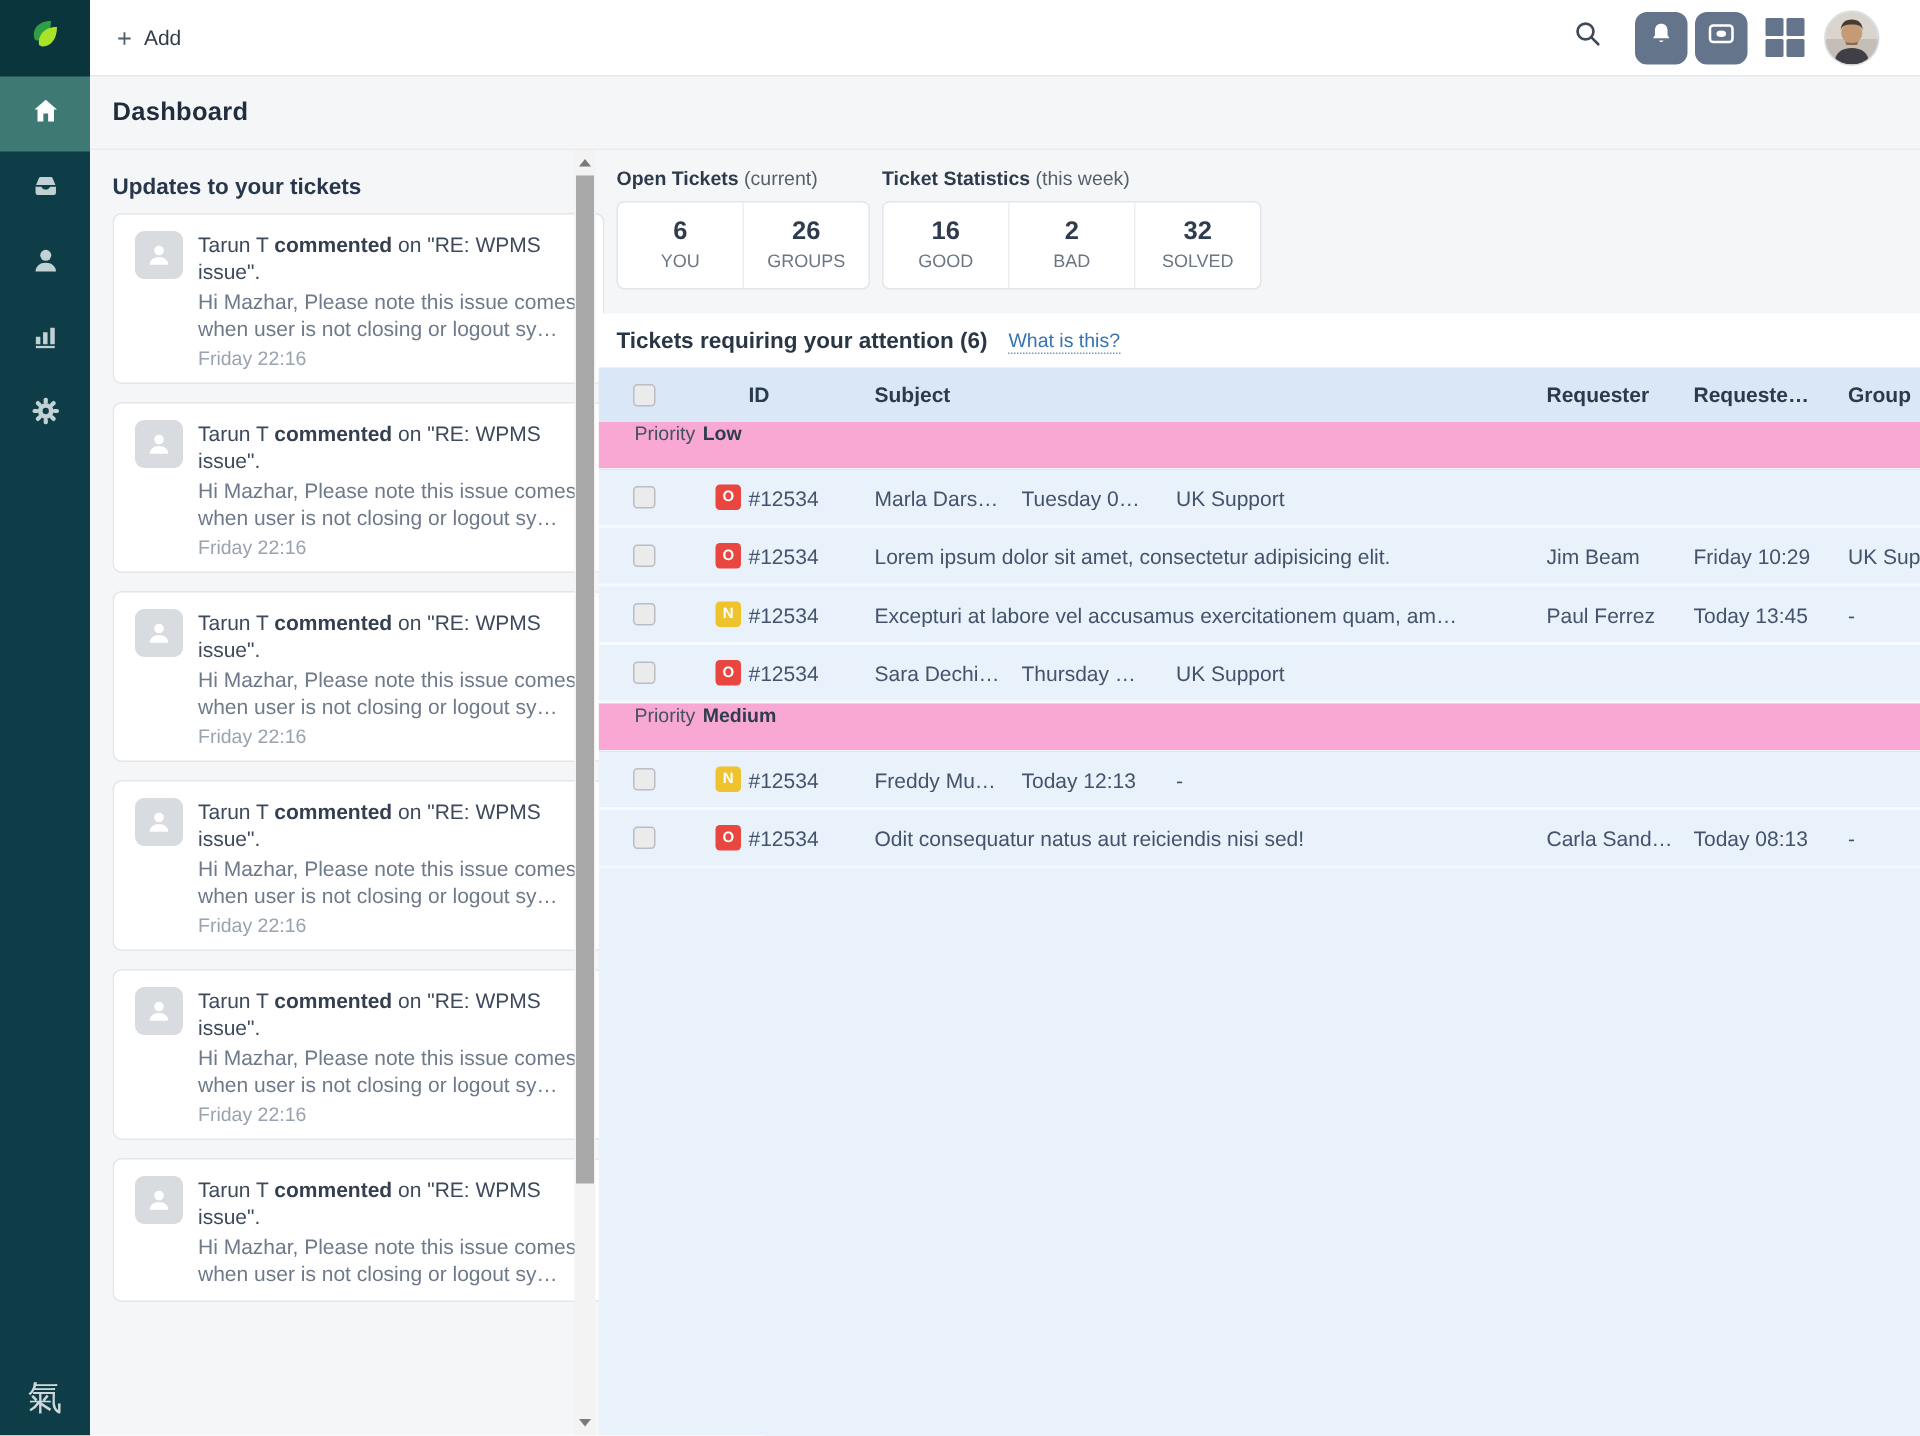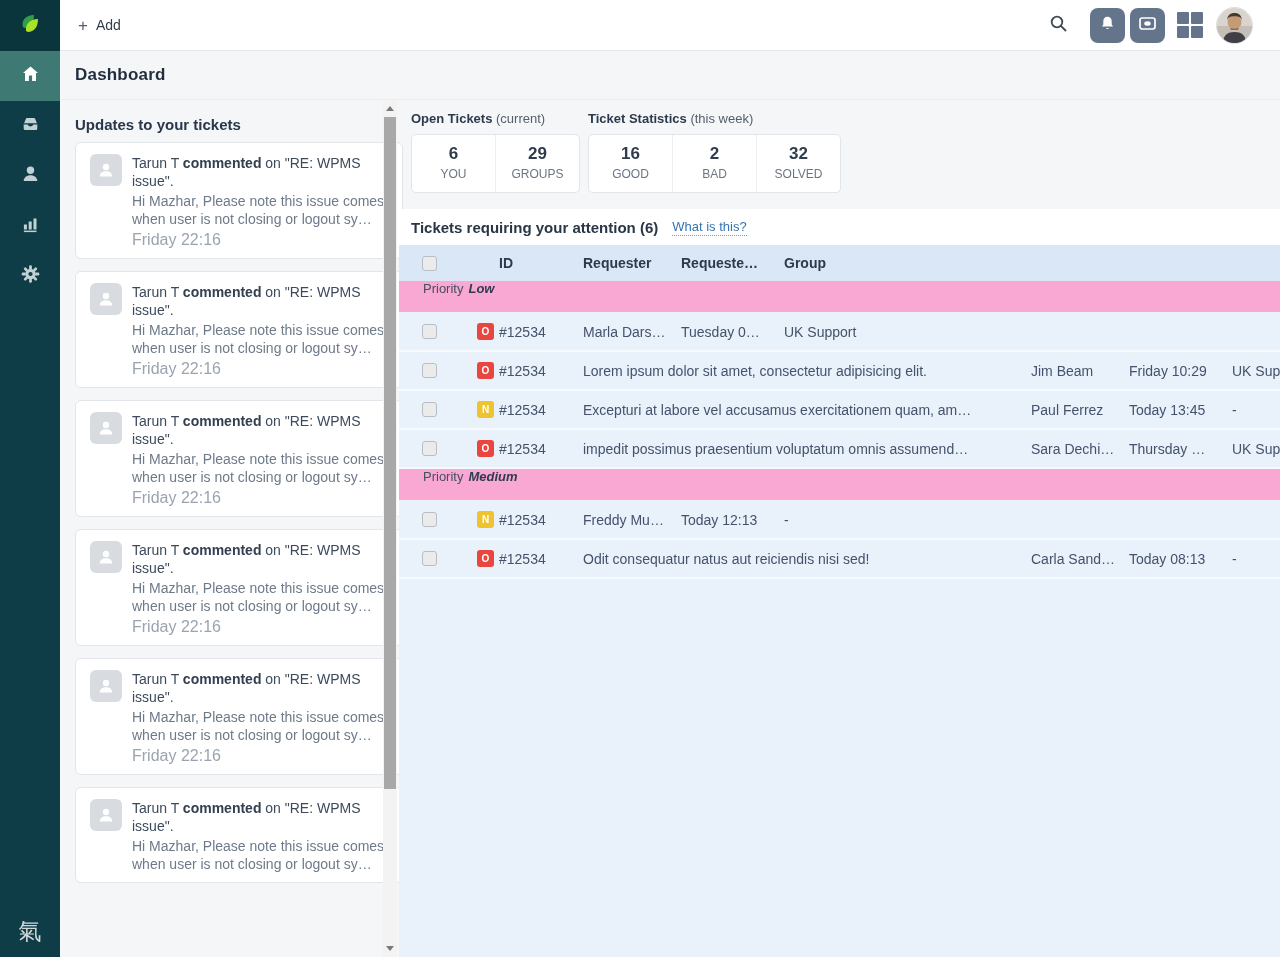--- a/index.html
+++ b/index.html
@@ -41,21 +41,21 @@
   .updates-title { margin:16px 0 9px 0; font-size:15px; font-weight:bold; color:#28374b; }
   .card { background:#fff; border:1px solid #e2e5e9; border-radius:6px;
     padding:11px 14px 9px 14px; margin-bottom:12px; box-sizing:border-box; }
   .card-head { display:flex; gap:10px; }
   .card-avatar { width:32px; height:32px; border-radius:6px; background:#d8dbdf; flex:none;
     display:flex; align-items:center; justify-content:center; }
   .card-text { flex:1; min-width:0; }
   .card-title { font-size:14px; line-height:18px; color:#3d4a5c; }
   .card-title b { color:#34404f; }
   .card-body { margin-top:2px; font-size:14px; line-height:18px; color:#6e7a89; }
-  .card-time { margin-top:3px; font-size:16px; color:#9aa4b0; }
+  .card-time { margin-top:3px; font-size:13px; color:#9aa4b0; }
   
   .scrollbar { position:absolute; left:383px; top:100px; width:14px; height:857px; background:#f3f3f3; }
   .scroll-up, .scroll-down { position:absolute; left:3px; width:0; height:0; cursor:pointer; }
   .scroll-up { top:6px; border-left:4px solid transparent; border-right:4px solid transparent; border-bottom:5px solid #7a7a7a; }
   .scroll-down { bottom:6px; border-left:4px solid transparent; border-right:4px solid transparent; border-top:5px solid #7a7a7a; }
   .scroll-thumb { position:absolute; left:1px; top:17px; width:12px; height:672px; background:#a8a8a8; cursor:pointer; }
   
   .main { position:absolute; left:399px; top:100px; width:881px; height:857px; overflow:hidden; }
   .stats-row { display:flex; gap:8px; padding:11px 0 0 12px; }
   .stat-label { font-size:13px; font-weight:bold; color:#2c3a4b; }
@@ -69,21 +69,21 @@
   .panel { position:absolute; left:0; top:109px; width:881px; height:748px; background:#fff; }
   .panel-head { height:36px; display:flex; align-items:center; padding-left:12px; }
   .panel-title { font-size:15px; font-weight:bold; color:#293645; }
   .help-link { margin-left:14px; font-size:13px; color:#3575b3;
     border-bottom:1px dotted #6d9bc6; cursor:pointer; padding-bottom:1px; }
   .t-header { display:flex; align-items:center; height:36px; background:#d9e7f6;
     font-weight:bold; font-size:14px; color:#2c3a4d; }
   .t-body { position:absolute; left:0; top:72px; width:881px; bottom:0; background:#e9f1fb; overflow:hidden; }
   .p-band { height:31px; background:#f9a8d4; border-bottom:1px solid #eef2f6;
     display:flex; align-items:flex-start; padding-left:24px; font-size:13px; color:#425061; }
-  .p-band b { margin-left:5px; color:#2e3c4e;font-style:italic; }
+  .p-band b { margin-left:5px; color:#2e3c4e; }
   .t-row { display:flex; align-items:center; height:37px; border-bottom:2px solid #f6f9fd;
     font-size:14px; color:#44526b; }
   .c-check { width:78px; box-sizing:border-box; padding-left:23px; flex:none; }
   .checkbox { width:13px; height:13px; background:#ebebeb; border:1px solid #b9bec5;
     border-radius:3px; cursor:pointer; }
   .c-badge { width:22px; flex:none; }
   .badge { width:17px; height:17px; border-radius:3px; color:#fff; font-size:10px; font-weight:bold;
     display:flex; align-items:center; justify-content:center; }
   .c-id { width:84px; flex:none; }
   .c-subject { width:448px; flex:none; box-sizing:border-box; padding-right:10px;
@@ -348,21 +348,21 @@
       <div class="stat-label">
         <span>Open Tickets</span>
         <span class="stat-qualifier">(current)</span>
       </div>
       <div class="stat-box">
         <div class="stat-cell">
           <div class="stat-value">6</div>
           <div class="stat-cell-label">YOU</div>
         </div>
         <div class="stat-cell">
-          <div class="stat-value">29</div>
+          <div class="stat-value">26</div>
           <div class="stat-cell-label">GROUPS</div>
         </div>
       </div>
     </div>
     <div class="stat-group">
       <div class="stat-label">
         <span>Ticket Statistics</span>
         <span class="stat-qualifier">(this week)</span>
       </div>
       <div class="stat-box">
@@ -386,20 +386,21 @@
     <div class="panel-head">
       <span class="panel-title">Tickets requiring your attention (6)</span>
       <span class="help-link">What is this?</span>
     </div>
     <div class="t-header">
       <div class="c-check">
         <div class="checkbox"></div>
       </div>
       <div class="c-badge"></div>
       <div class="c-id">ID</div>
+      <div class="c-subject">Subject</div>
       <div class="c-requester">Requester</div>
       <div class="c-requested">Requeste…</div>
       <div class="c-group">Group</div>
     </div>
     <div class="t-body">
   <div class="p-band">
     <span>Priority</span>
     <b>Low</b>
   </div>
 
@@ -445,21 +446,20 @@
   </div>
 
   <div class="t-row">
     <div class="c-check">
       <div class="checkbox"></div>
     </div>
     <div class="c-badge">
       <div class="badge" style="background: rgb(232, 70, 62);">O</div>
     </div>
     <div class="c-id">#12534</div>
-    <div class="c-subject">impedit possimus praesentium voluptatum omnis assumend…</div>
     <div class="c-requester">Sara Dechi…</div>
     <div class="c-requested">Thursday …</div>
     <div class="c-group">UK Support</div>
   </div>
 
   <div class="p-band">
     <span>Priority</span>
     <b>Medium</b>
   </div>
 

